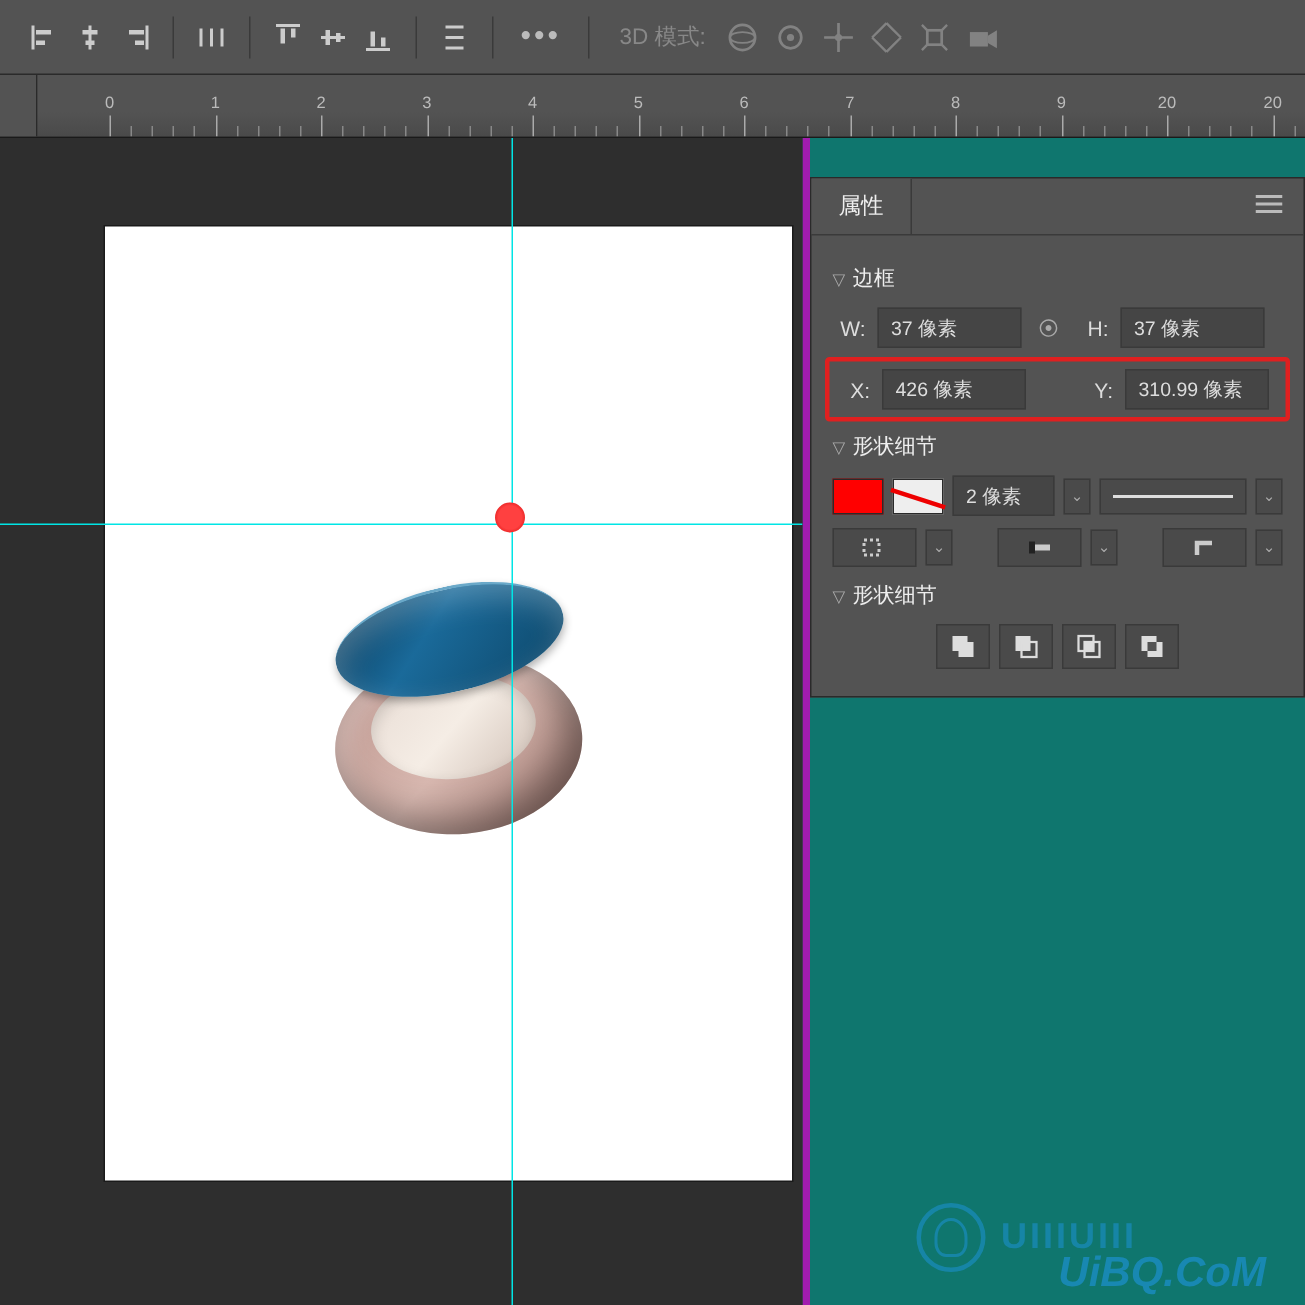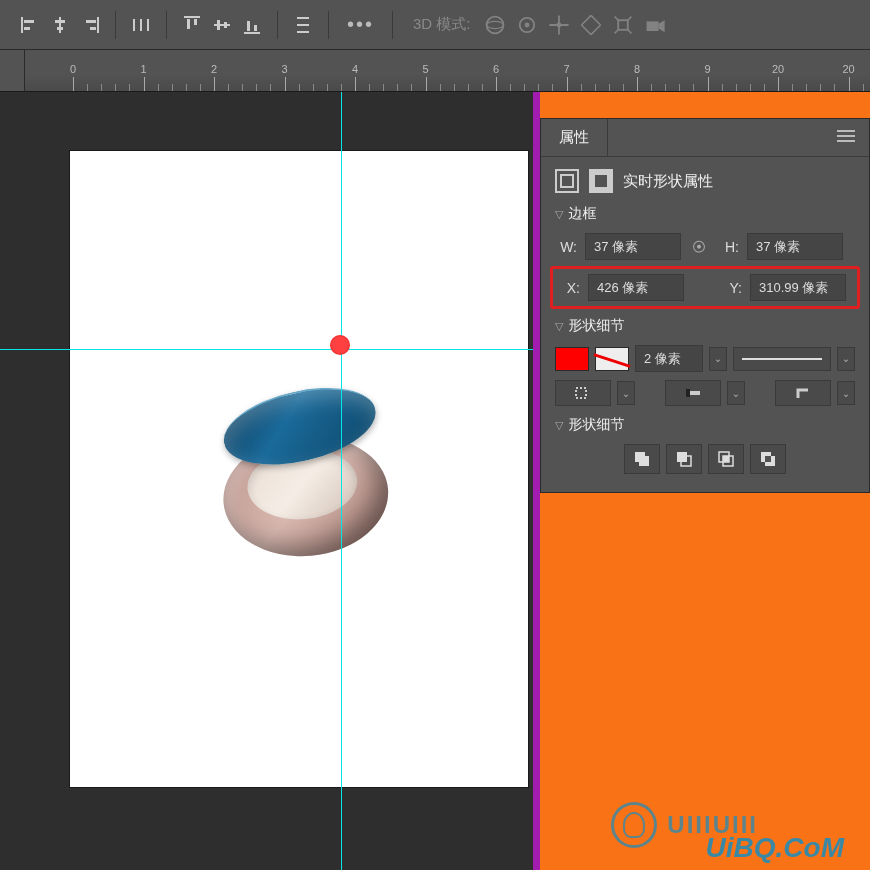--- a/index.html
+++ b/index.html
@@ -33,21 +33,21 @@
 .guide-h { position: absolute; left: 0; right: 0; height: 1px; background: #00e5e5; }
 .shape-marker { position: absolute; width: 20px; height: 20px; background: radial-gradient(circle, #ff4040 55%, #cc0000 100%); border-radius: 50%; transform: translate(-50%, -50%); }
 
 
 .product { position: absolute; left: 235px; top: 330px; width: 200px; height: 200px; transform: translate(-50%, -50%) rotate(-5deg); }
 .p-top { position: absolute; width: 155px; height: 70px; left: 22px; top: 10px; background: linear-gradient(135deg, #0a3a5a, #1a6a9a 40%, #0d4668); border-radius: 50%; transform: rotate(-8deg); box-shadow: inset 0 8px 20px rgba(255,255,255,0.25), 0 3px 6px rgba(0,0,0,0.3); border-top: 2px solid #6aa8c8; }
 .p-body { position: absolute; width: 165px; height: 120px; left: 17px; top: 55px; background: linear-gradient(135deg, #b89088, #d8b8b0 50%, #a07870); border-radius: 50%; box-shadow: inset -10px -10px 25px rgba(0,0,0,0.4), inset 8px 8px 15px rgba(255,255,255,0.25); }
 .p-inner { position: absolute; width: 110px; height: 70px; left: 42px; top: 68px; background: linear-gradient(135deg, #e8dcd4, #f5ede5 50%, #d0c0b6); border-radius: 50%; box-shadow: inset 0 4px 10px rgba(0,0,0,0.15); }
 
 
-.right-col { flex: 1; background: #f97316; border-left: 7px solid #a21caf; }
+.right-col { flex: 1; background: #0f766e; border-left: 5px solid #a21caf; }
 .panel { margin-top: 26px; background: #535353; border: 1px solid #2a2a2a; }
 .panel-tabs { display: flex; align-items: center; height: 38px; border-bottom: 1px solid #3a3a3a; }
 .panel-tab { padding: 0 18px; height: 100%; display: flex; align-items: center; background: #535353; color: #eee; font-size: 15px; border-right: 1px solid #3a3a3a; cursor: pointer; }
 .panel-menu { margin-left: auto; padding: 0 14px; cursor: pointer; }
 .panel-menu svg { width: 18px; height: 14px; }
 .panel-body { padding: 12px 14px 18px 14px; }
 
 .subtype { display: flex; align-items: center; gap: 10px; margin-bottom: 12px; }
 .subtype-icon { width: 24px; height: 24px; border: 2px solid #ccc; display: flex; align-items: center; justify-content: center; color: #ccc; }
 .subtype-icon2 { width: 24px; height: 24px; background: #ccc; display: flex; align-items: center; justify-content: center; }
@@ -293,31 +293,20 @@
       <div class="panel-tabs">
         <div class="panel-tab">属性</div>
         <div class="panel-menu"><svg viewBox="0 0 18 14">
               <rect y="1" width="18" height="2" fill="#bbb"></rect>
               <rect y="6" width="18" height="2" fill="#bbb"></rect>
               <rect y="11" width="18" height="2" fill="#bbb"></rect>
             </svg></div>
       </div>
       <div class="panel-body">
 
-        <div class="subtype">
-          <div class="subtype-icon">
-              <svg width="14" height="14">
-                <rect x="1" y="1" width="12" height="12" fill="none" stroke="#ccc" stroke-width="2"></rect>
-              </svg>
-            </div>
-          <div class="subtype-icon2">
-              <div class="inner"></div>
-            </div>
-          <span class="subtype-label">实时形状属性</span>
-        </div>
 
         <div class="section-head">
             <span class="chev">▽</span>
             <span>边框</span>
           </div>
 
         <div class="wh-row">
           <span class="dim-label">W:</span>
           <input class="dim-input" value="37 像素" style="">
           <span class="link-icon">⦿</span>

